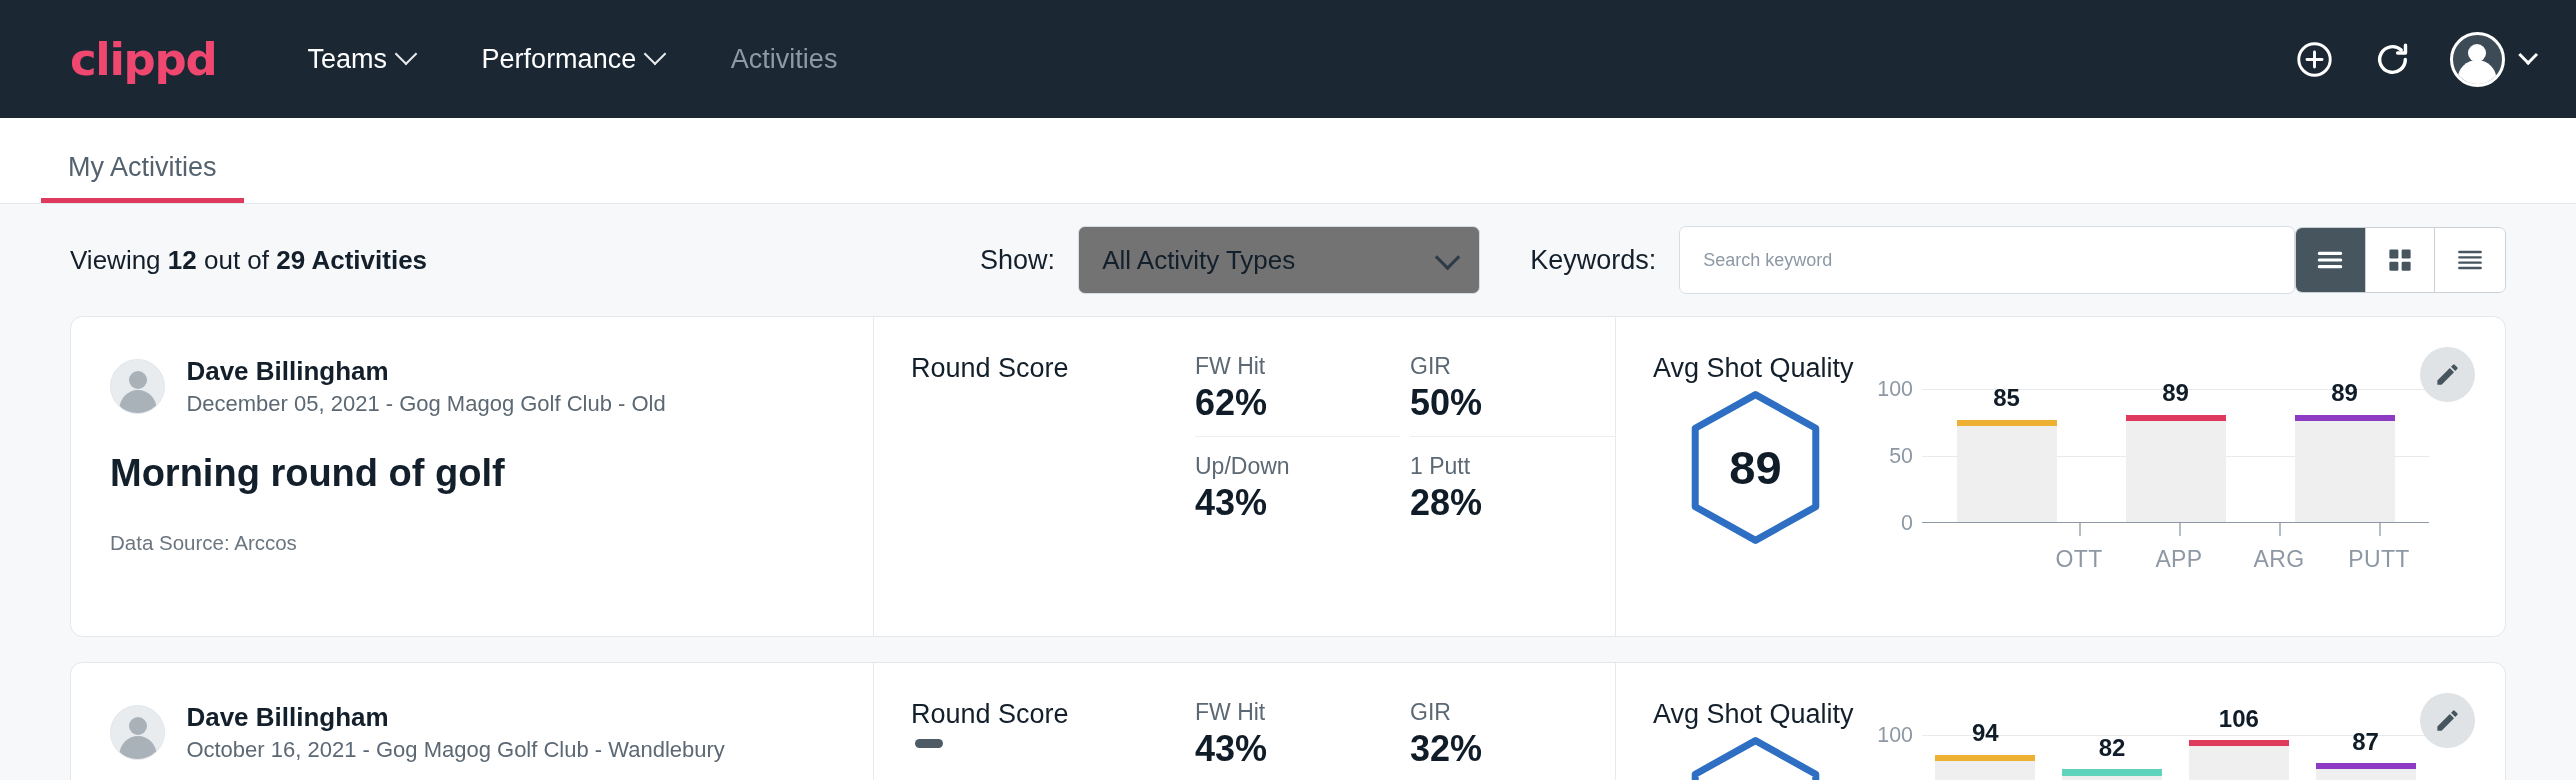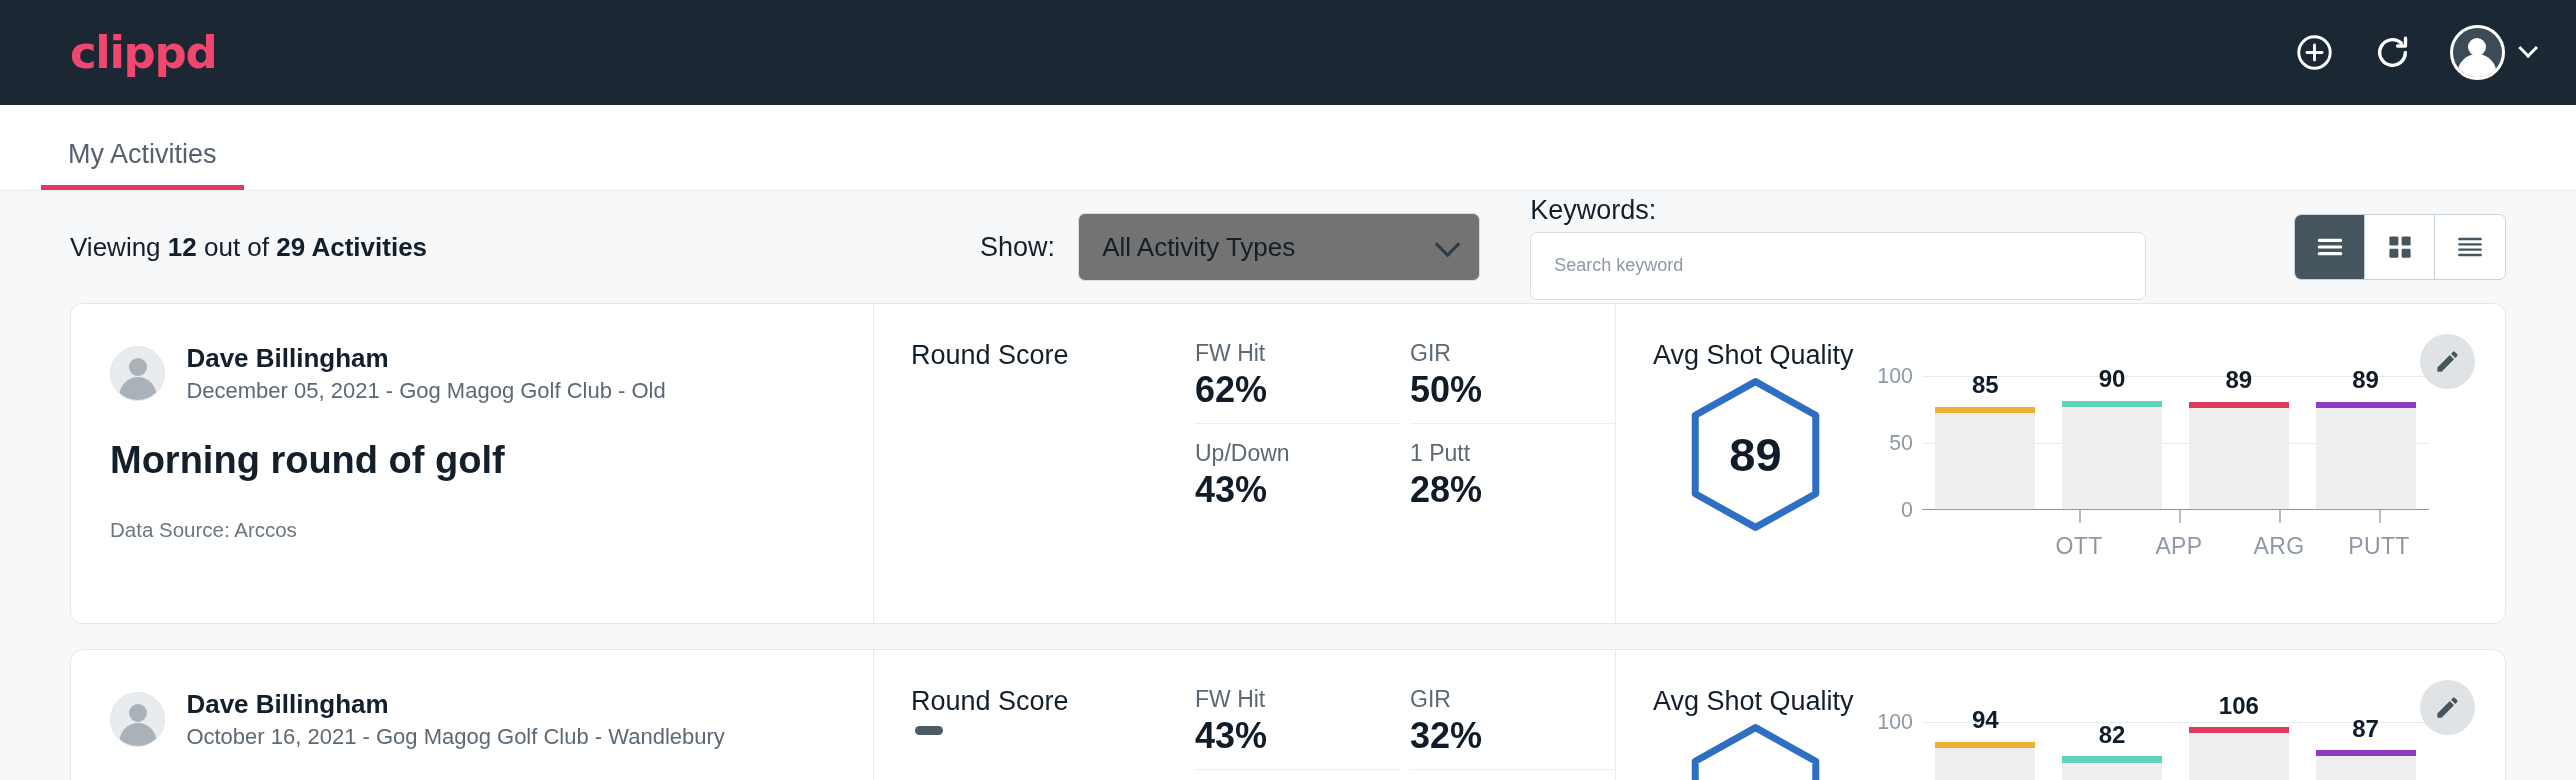--- a/index.html
+++ b/index.html
@@ -5,21 +5,21 @@
   * { box-sizing: border-box; margin: 0; padding: 0; }
   html, body {
     width: 2576px; height: 780px;
     background: #ffffff;
     font-family: "Liberation Sans", sans-serif;
     overflow: hidden;
   }
 
   
   .topbar {
-    height: 105px;
+    height: 118px;
     background: #1b2834;
     display: flex;
     align-items: center;
     padding: 0 41px 0 70px;
     position: relative;
   }
   .logo {
     font-size: 45px;
     font-weight: 700;
     color: #ef476f;
@@ -132,23 +132,22 @@
   }
   .select .arrow {
     position: absolute; right: 25px;
     width: 18px; height: 18px;
     border-right: 3.6px solid #2e3b47;
     border-bottom: 3.6px solid #2e3b47;
     transform: rotate(45deg) translateY(-3.6px);
   }
 
   .keygroup {
-    display: flex; align-items: flex-start; gap: 6px;
+    display: flex; align-items: center; gap: 23px;
     margin-left: 50px;
-    flex-direction: column;
   }
   .searchbox {
     width: 616px; height: 68px;
     background: #ffffff;
     border: 0.9px solid #d8dde2;
     border-radius: 7.1px;
     padding: 0 23px;
     font-size: 18px;
     color: #131f2b;
     font-family: "Liberation Sans", sans-serif;
@@ -317,20 +316,33 @@
     display: flex; align-items: center; justify-content: center;
     cursor: pointer;
   }
 </style>
 </head>
 <body>
 
 <div class="topbar">
   <div class="logo">clippd</div>
 
+  <div class="navlinks">
+    <div class="navitem">
+      <span>Teams</span>
+      <span class="chev"></span>
+    </div>
+    <div class="navitem">
+      <span>Performance</span>
+      <span class="chev"></span>
+    </div>
+    <div class="navitem muted">
+      <span>Activities</span>
+    </div>
+  </div>
 
   <div class="topright">
     <div class="icon-btn">
       <svg width="41" height="41" viewBox="0 0 24 24" fill="none" stroke="#ffffff" stroke-width="1.7">
         <circle cx="12" cy="12" r="9.2"></circle>
           <path d="M12 7.6v8.8M7.6 12h8.8" stroke-linecap="round"></path>
       </svg>
     </div>
     <div class="icon-btn">
       <svg width="41" height="41" viewBox="0 0 24 24" fill="none" stroke="#ffffff" stroke-width="2">
@@ -452,26 +464,20 @@
               <div class="ytick" style="top:100%">0</div>
             </div>
             <div class="plot">
               <div class="gridline" style="top:0%"></div>
               <div class="gridline" style="top:50%"></div>
               <div class="bars">
                 <div class="barcell">
                   <div class="bar-val" style="bottom:83%">85</div>
                   <div class="bar" style="height:77.3%">
                       <div class="bar-cap" style="background:#eeb033"></div>
-                    </div>
-                </div>
-                <div class="barcell">
-                  <div class="bar-val" style="bottom:87.5%">90</div>
-                  <div class="bar" style="height:81.8%">
-                      <div class="bar-cap" style="background:#5fd3bc"></div>
                     </div>
                 </div>
                 <div class="barcell">
                   <div class="bar-val" style="bottom:86.6%">89</div>
                   <div class="bar" style="height:80.9%">
                       <div class="bar-cap" style="background:#e0395e"></div>
                     </div>
                 </div>
                 <div class="barcell">
                   <div class="bar-val" style="bottom:86.6%">89</div>

